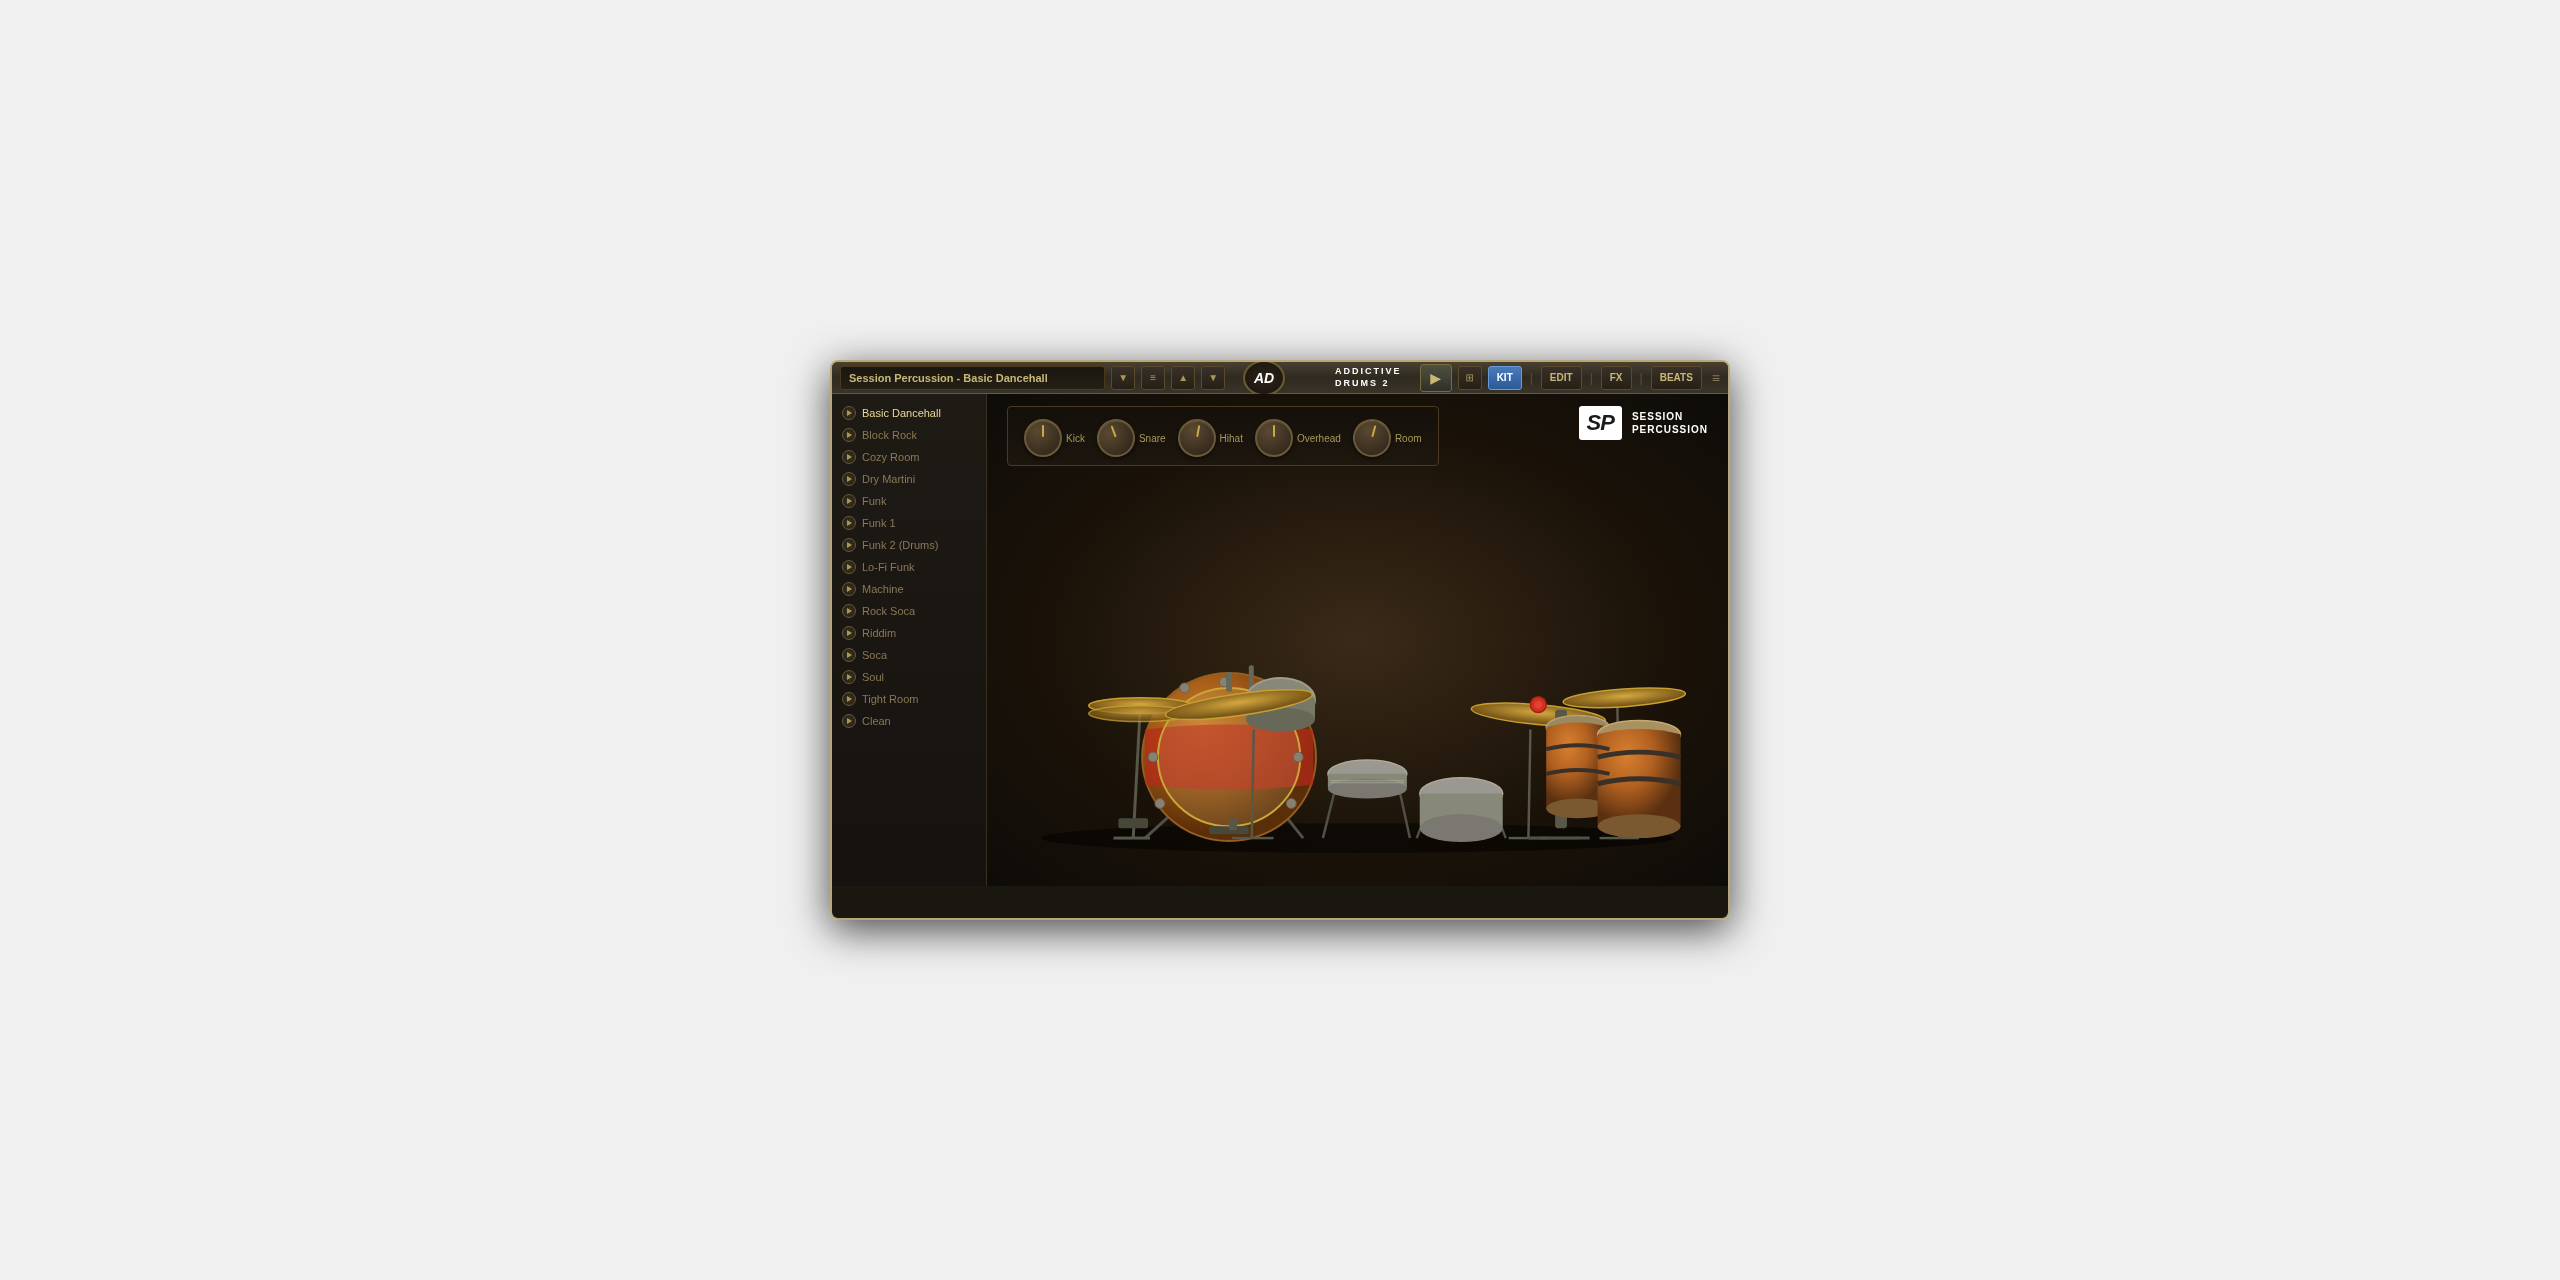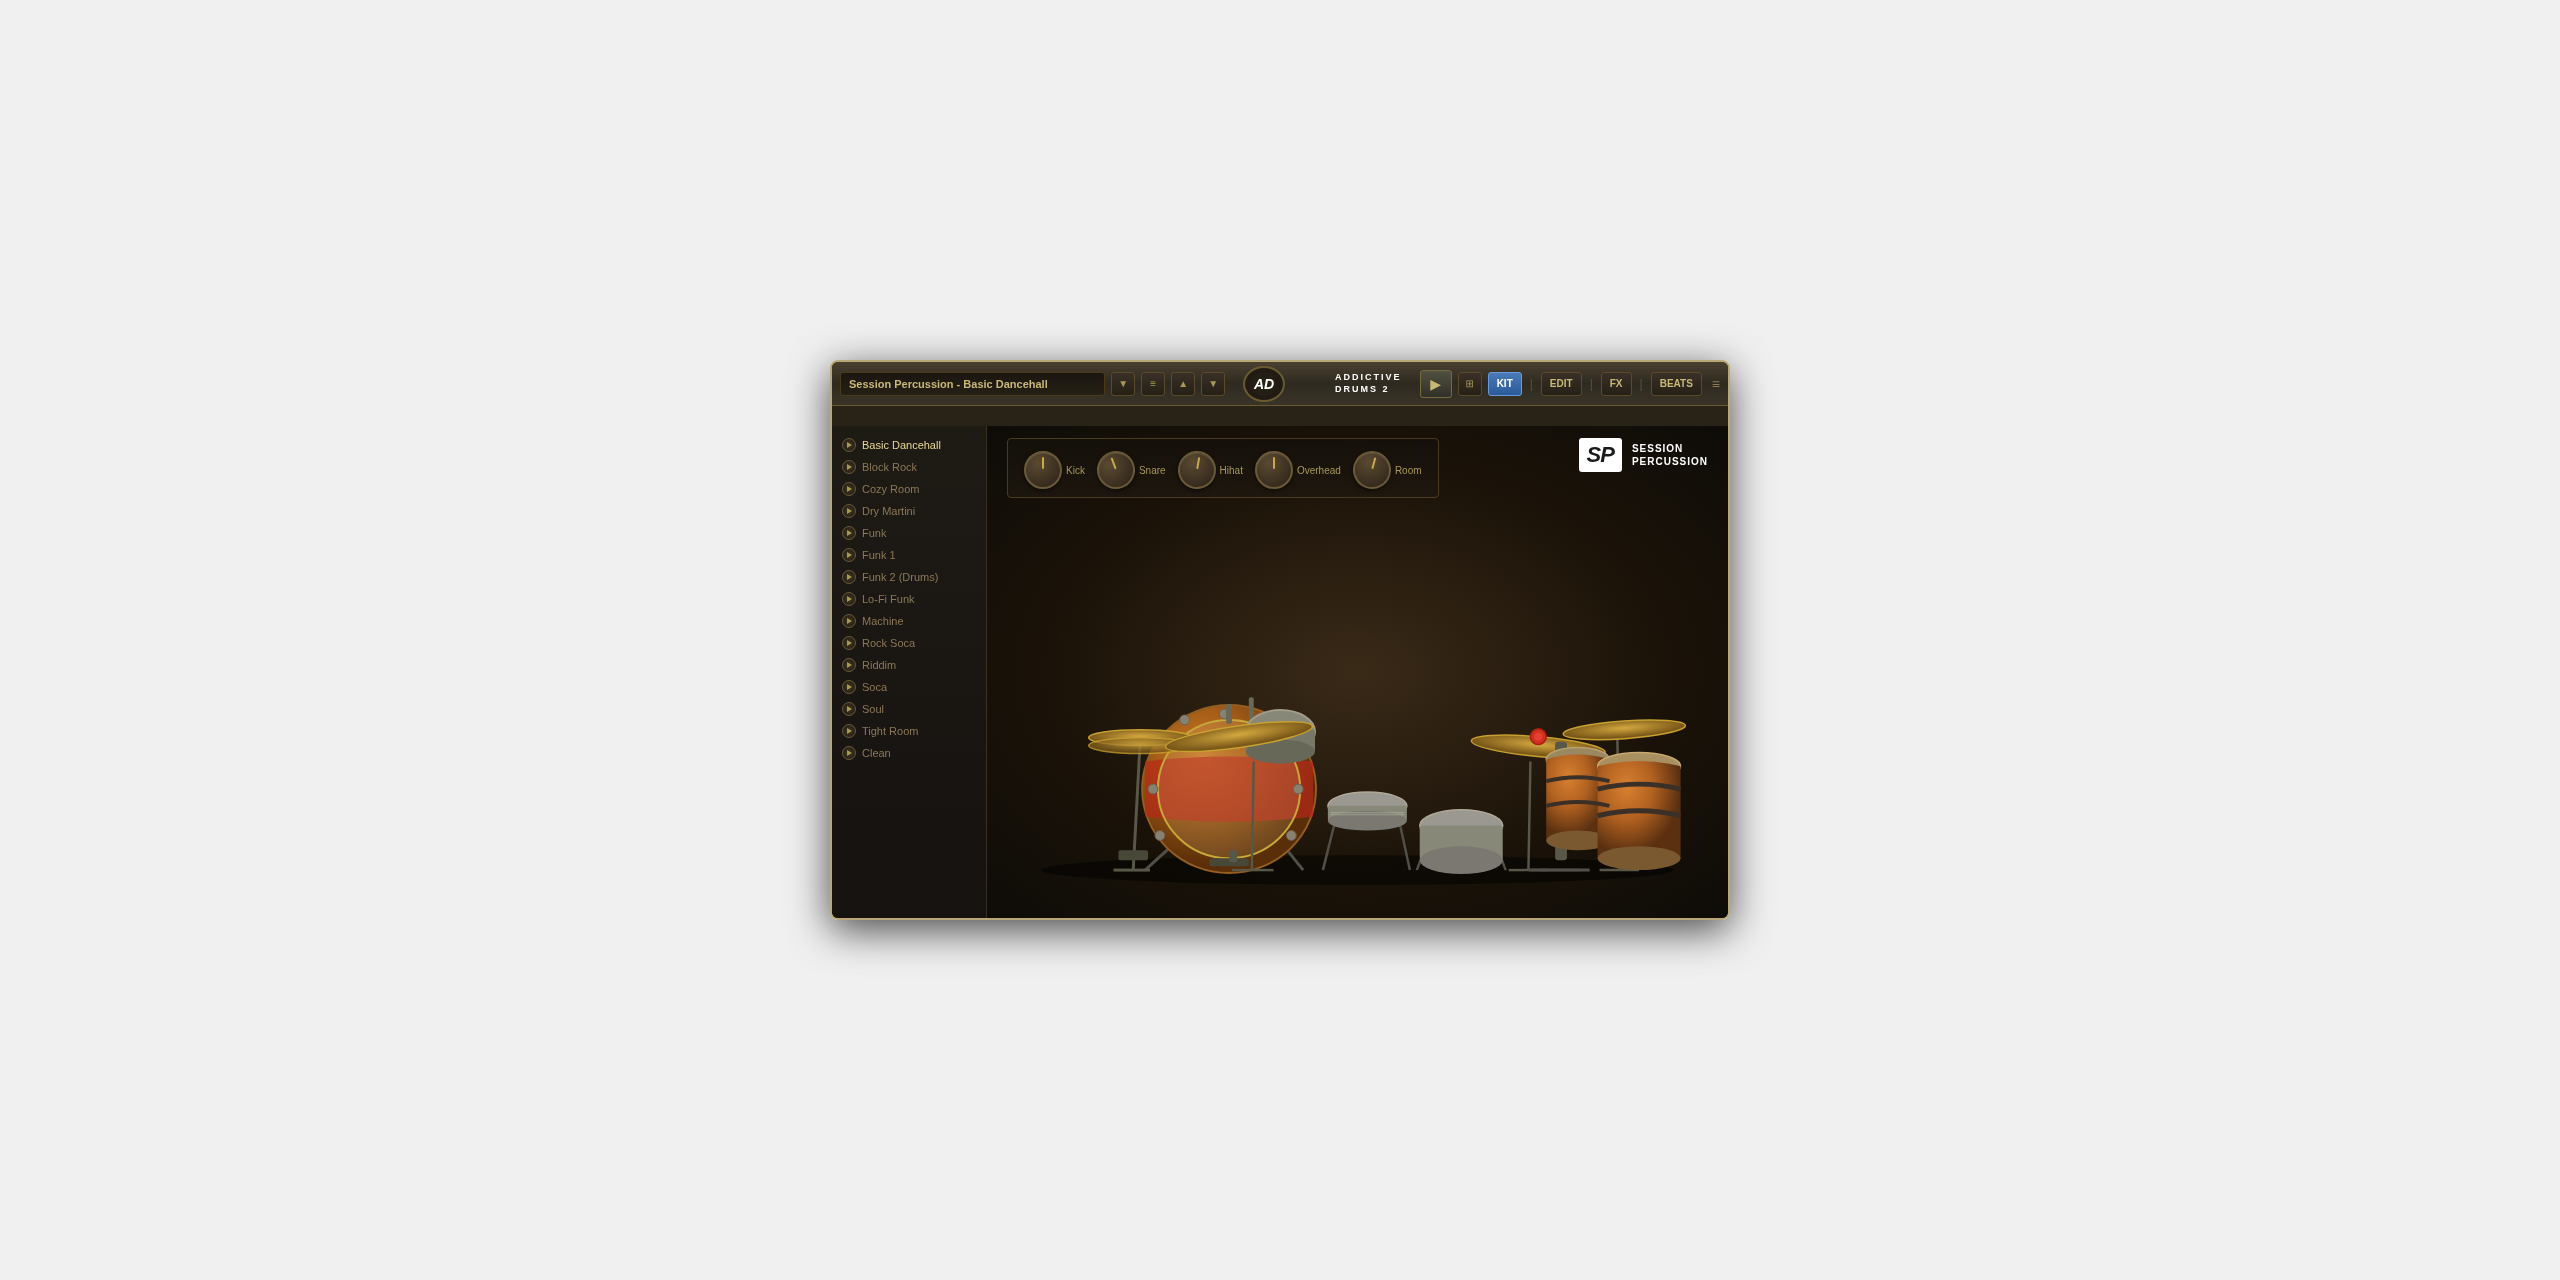--- a/index.html
+++ b/index.html
@@ -19,21 +19,21 @@
       border-radius: 8px;
       border: 2px solid #b8a878;
       background: linear-gradient(180deg, #2a2418 0%, #1a1610 100%);
       overflow: hidden;
       box-shadow: 0 10px 40px rgba(0,0,0,0.7), inset 0 1px 0 rgba(255,255,255,0.15);
       position: relative;
     }
 
     
     .header-bar {
-      height: 44px;
+      height: 32px;
       background: linear-gradient(180deg, #4a4030 0%, #2e2a20 50%, #3a3428 100%);
       border-bottom: 1px solid #6a5a30;
       display: flex;
       align-items: center;
       padding: 0 8px;
       gap: 6px;
     }
 
     .preset-name {
       flex: 1;
@@ -355,21 +355,21 @@
       <div style="color:#5a5040;font-size:12px;margin:0 2px">|</div>
       <div class="mode-btn">EDIT</div>
       <div style="color:#5a5040;font-size:12px;margin:0 2px">|</div>
       <div class="mode-btn">FX</div>
       <div style="color:#5a5040;font-size:12px;margin:0 2px">|</div>
       <div class="mode-btn">BEATS</div>
       <div style="color:#8a7858;font-size:14px;margin-left:4px">≡</div>
     </div>
   </div>
 
-  <div style="display:flex; height: calc(100% - 64px); margin-top: 20px;">
+  <div style="display:flex; height: calc(100% - 64px);">
 
     <div class="sidebar">
       <div id="preset-list">
           <div class="preset-item active">
             <div class="play-icon"></div>
             <span>Basic Dancehall</span>
           </div>
           <div class="preset-item">
             <div class="play-icon"></div>
             <span>Block Rock</span>

